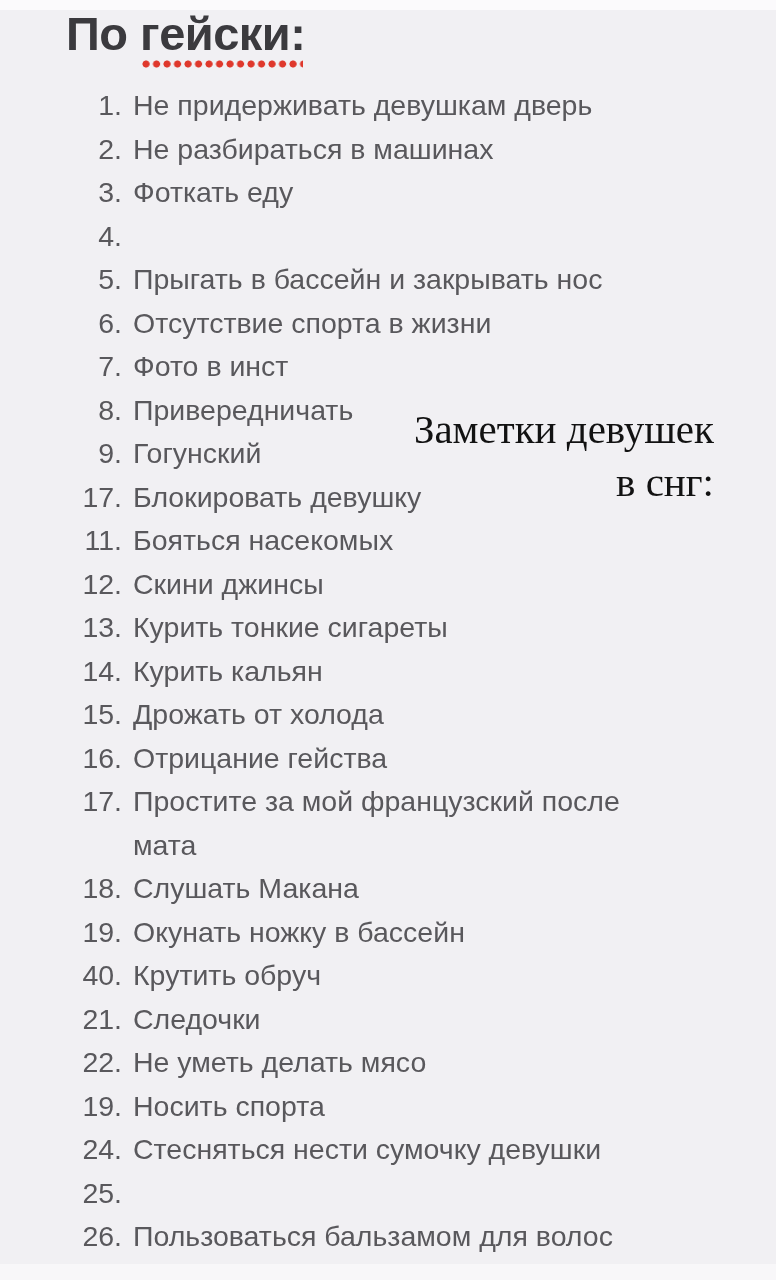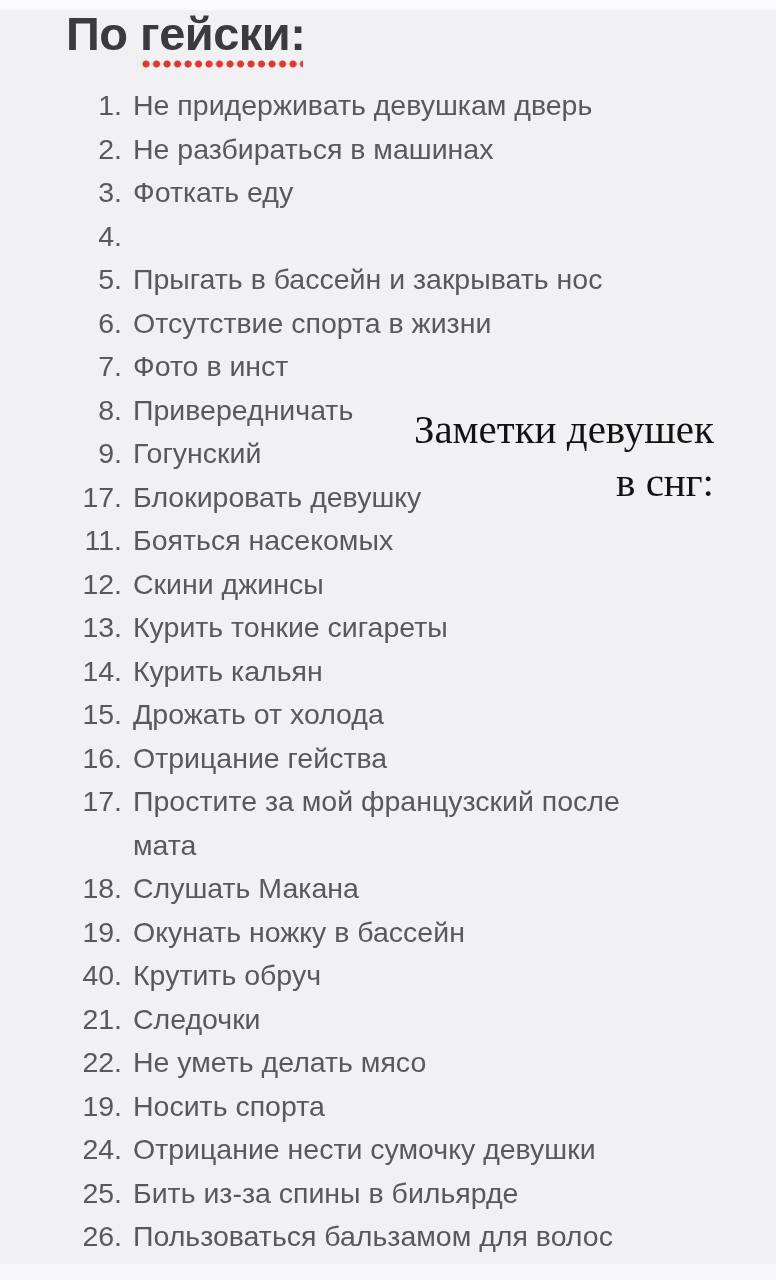--- a/index.html
+++ b/index.html
@@ -142,25 +142,24 @@
     <li>
       <span class="num">22.</span>
       <span class="txt">Не уметь делать мясо</span>
     </li>
     <li>
       <span class="num">19.</span>
       <span class="txt">Носить спорта</span>
     </li>
     <li>
       <span class="num">24.</span>
-      <span class="txt">Отрицание нести сумочку девушки</span>
+      <span class="txt">Стесняться нести сумочку девушки</span>
     </li>
     <li>
       <span class="num">25.</span>
-      <span class="txt">Бить из-за спины в бильярде</span>
     </li>
     <li>
       <span class="num">26.</span>
       <span class="txt">Пользоваться бальзамом для волос</span>
     </li>
   </ol>
 
 <div class="caption-overlay">
   <div>Заметки девушек</div>
   <div>в снг:</div>

